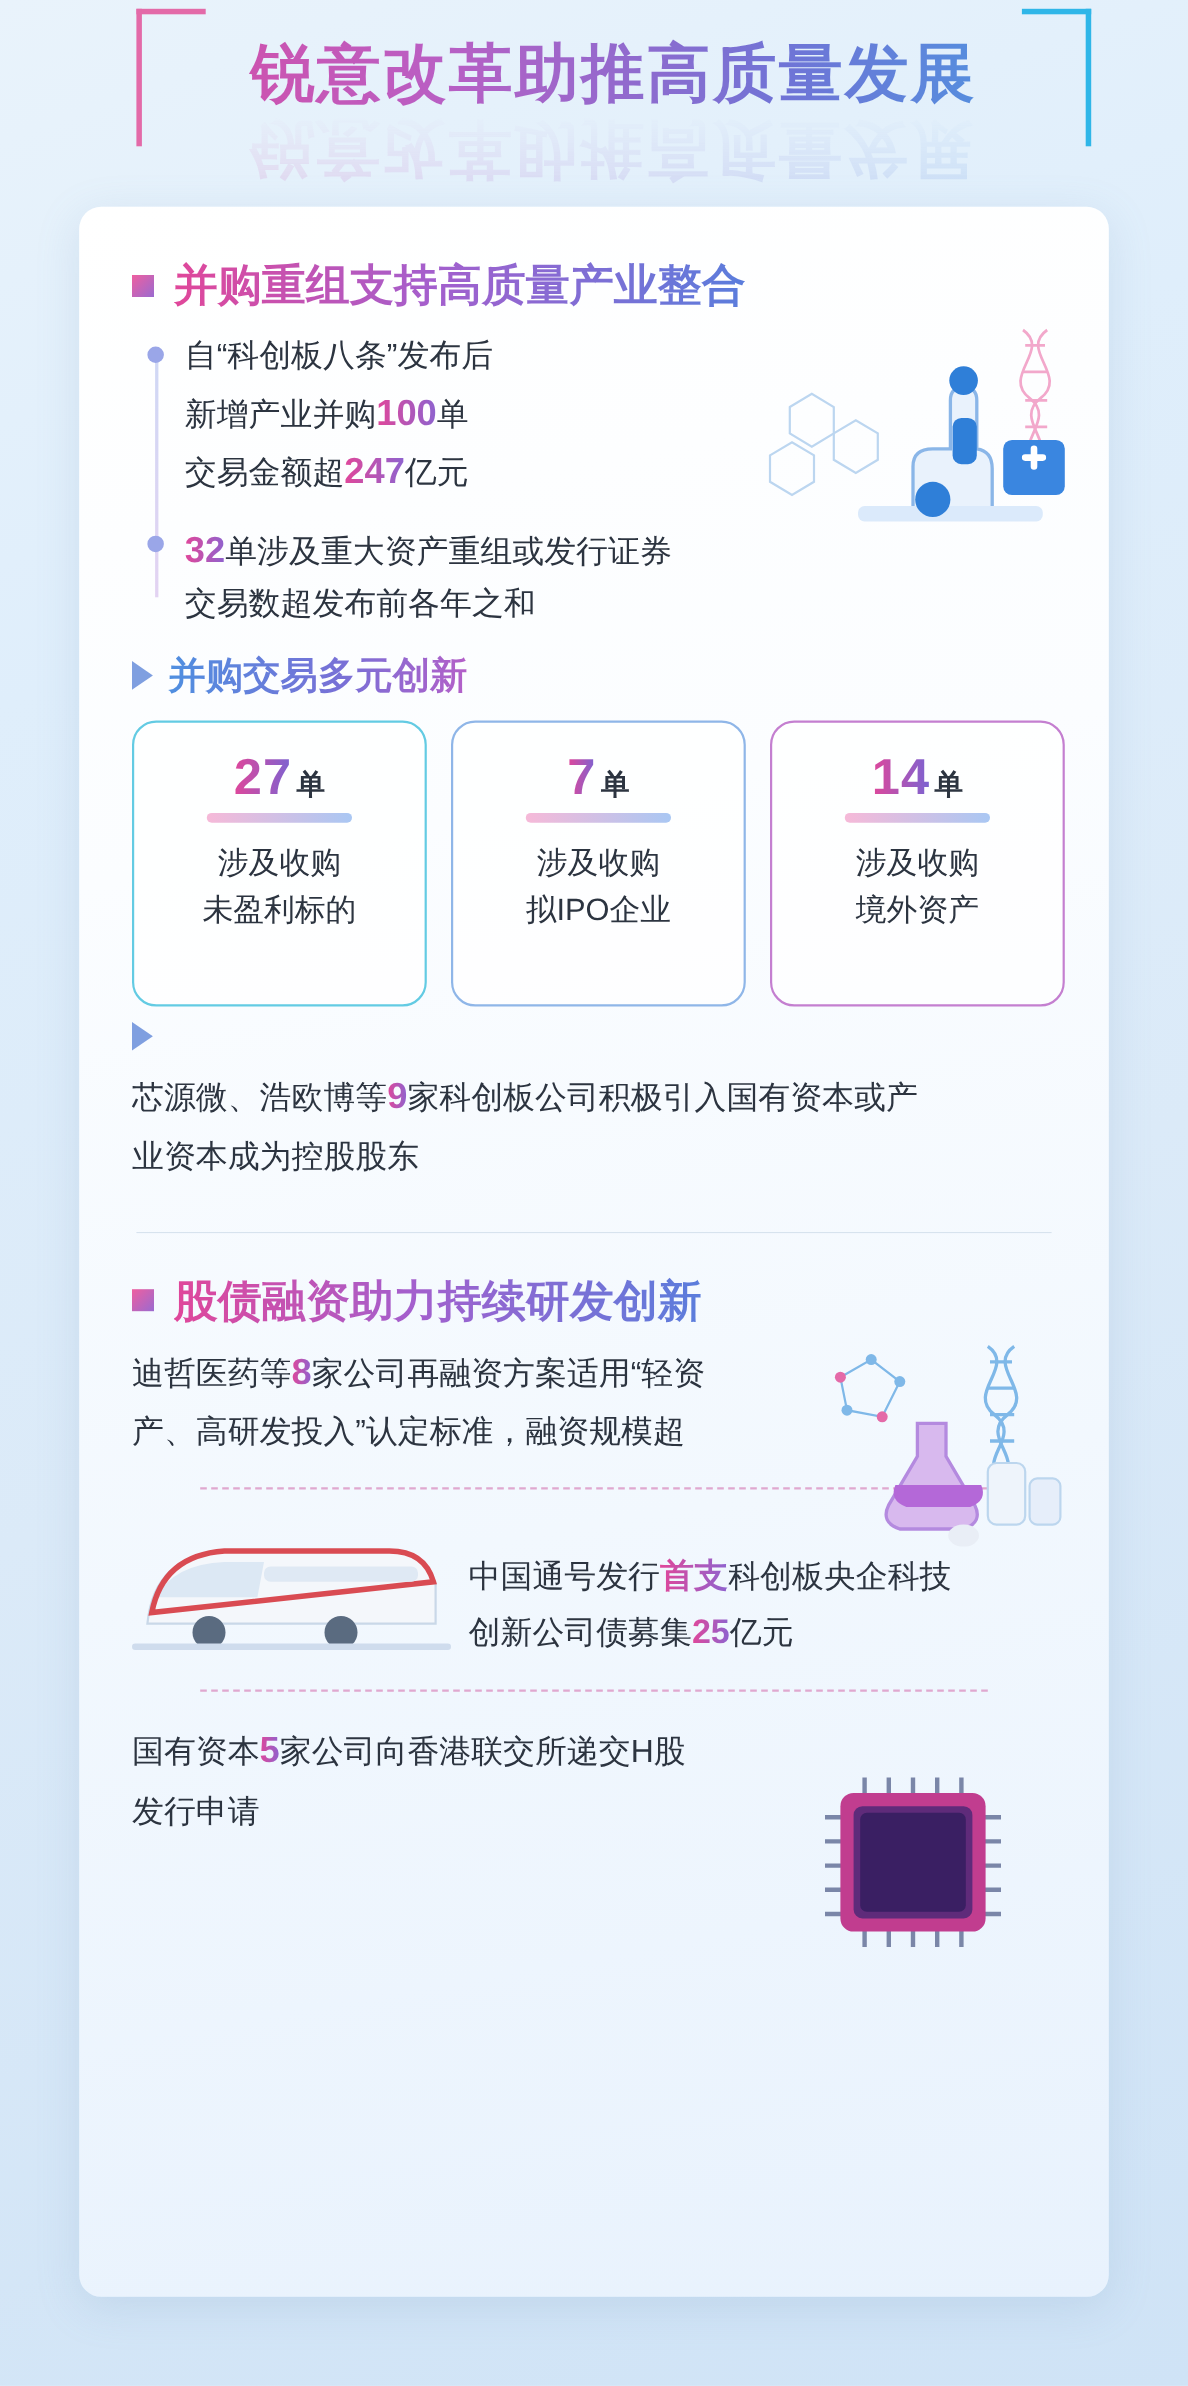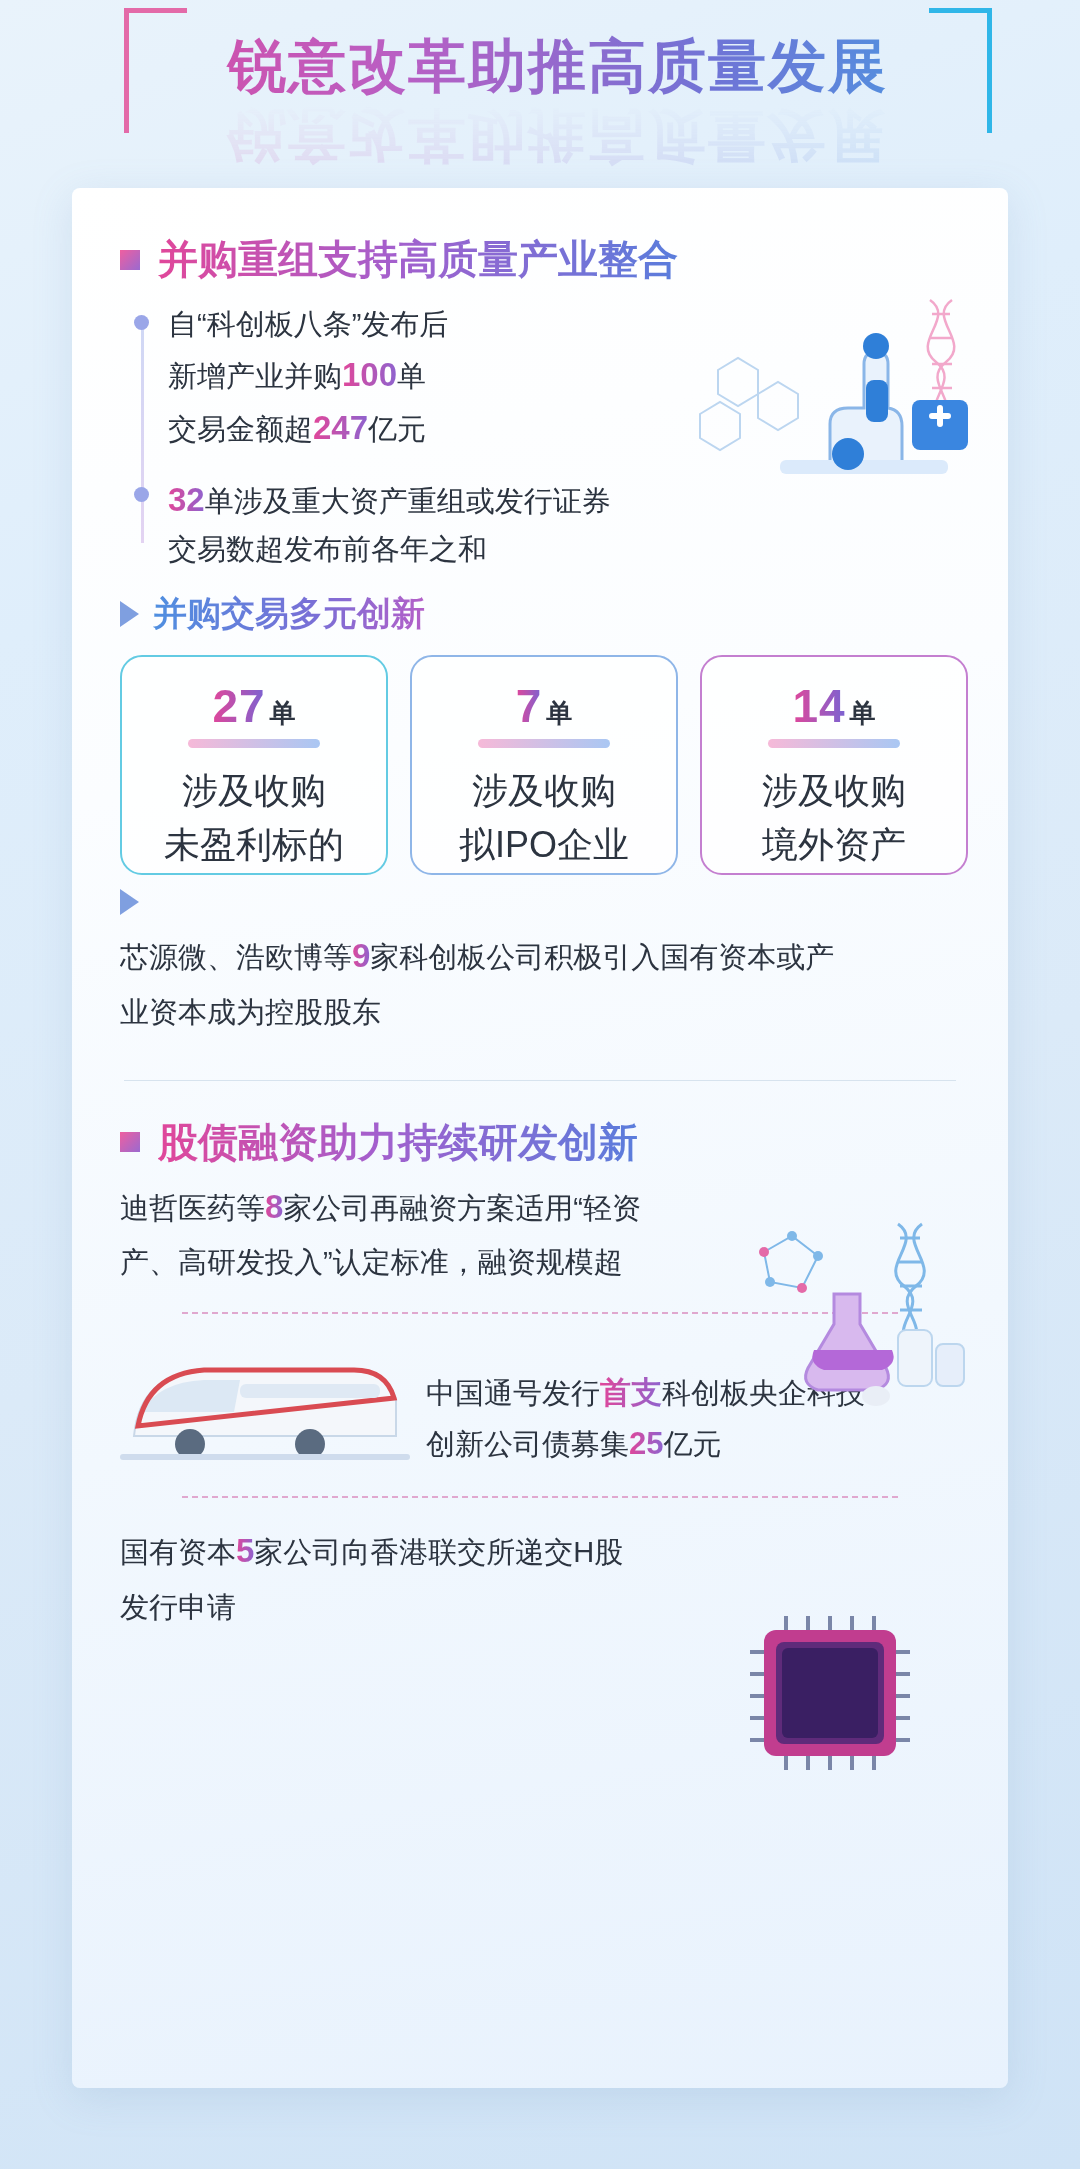--- a/index.html
+++ b/index.html
@@ -27,21 +27,21 @@
     background:linear-gradient(90deg,#e0479a 0%,#b95fc4 35%,#6f74d6 65%,#3aa9e6 100%);
     -webkit-background-clip:text;background-clip:text;color:transparent;
     transform:scaleY(-1);opacity:.18;
     -webkit-mask-image:linear-gradient(to top,rgba(0,0,0,0) 10%,rgba(0,0,0,.85) 95%);
     mask-image:linear-gradient(to top,rgba(0,0,0,0) 10%,rgba(0,0,0,.85) 95%);
   }
 
   
   .card{
     position:absolute;left:72px;top:188px;width:936px;height:1900px;
-    border-radius:8px;
+    border-radius:20px;
     background:linear-gradient(170deg,#ffffff 0%,#fbfdff 30%,#f2f8fe 62%,#e8f2fd 100%);
     box-shadow:0 10px 40px rgba(110,150,190,.18);
     overflow:hidden;
   }
   .card-inner{padding:44px 40px 0 40px;position:relative;height:100%;box-sizing:border-box;}
 
   
   .sec-head{display:flex;align-items:center;gap:18px;margin:0 0 10px 8px;}
   .sq{width:20px;height:20px;background:linear-gradient(135deg,#ef5fa0,#9a6ad0);display:inline-block;}
   .sec-head .txt{
@@ -66,32 +66,32 @@
   .b-item{position:relative;margin-bottom:18px;}
   .b-item:before{content:"";position:absolute;left:-34px;top:14px;width:15px;height:15px;border-radius:50%;
     background:#9aa6e8;}
   .b-line{font-size:29px;color:#2c3440;line-height:1.62;}
   .numv{font-size:33px;font-weight:bold;
     background:linear-gradient(90deg,#e0479a,#8e63cf);-webkit-background-clip:text;background-clip:text;color:transparent;}
 
   
   .stats{display:flex;gap:22px;margin:18px 0 0 8px;}
   .stat{
-    flex:1;height:220px;border-radius:22px;background:rgba(255,255,255,.72);
+    flex:1;height:260px;border-radius:22px;background:rgba(255,255,255,.72);
     box-sizing:border-box;padding:22px 10px 0;text-align:center;
   }
   .stat.a{border:2px solid #63cbe3;}
   .stat.b{border:2px solid #8fb6e8;}
   .stat.c{border:2px solid #c47fd0;}
   .stat .big{font-size:46px;font-weight:bold;letter-spacing:1px;
     background:linear-gradient(90deg,#e0479a,#7a63d2);-webkit-background-clip:text;background-clip:text;color:transparent;}
   .stat .unit{font-size:26px;font-weight:bold;color:#2c3440;margin-left:4px;}
   .underbar{height:9px;border-radius:6px;margin:6px auto 16px;width:132px;
     background:linear-gradient(90deg,#f6b9d8,#a9c7f3);}
-  .stat .d{font-size:36px;color:#2c3440;line-height:1.5;}
+  .stat .d{font-size:28px;color:#2c3440;line-height:1.5;}
 
   .para{font-size:29px;color:#2c3440;line-height:1.62;margin:6px 8px 0 8px;}
 
   .divider{height:1px;background:#d7e3ee;margin:44px 12px 34px;}
   .dash{border-top:2px dashed #e0a8cf;margin:26px 70px;}
 
   
   .row{display:flex;align-items:center;gap:16px;margin:0 8px;}
   .row .txt{font-size:29px;color:#2c3440;line-height:1.62;margin-top:27px;}
   .hl{font-size:31px;font-weight:bold;

